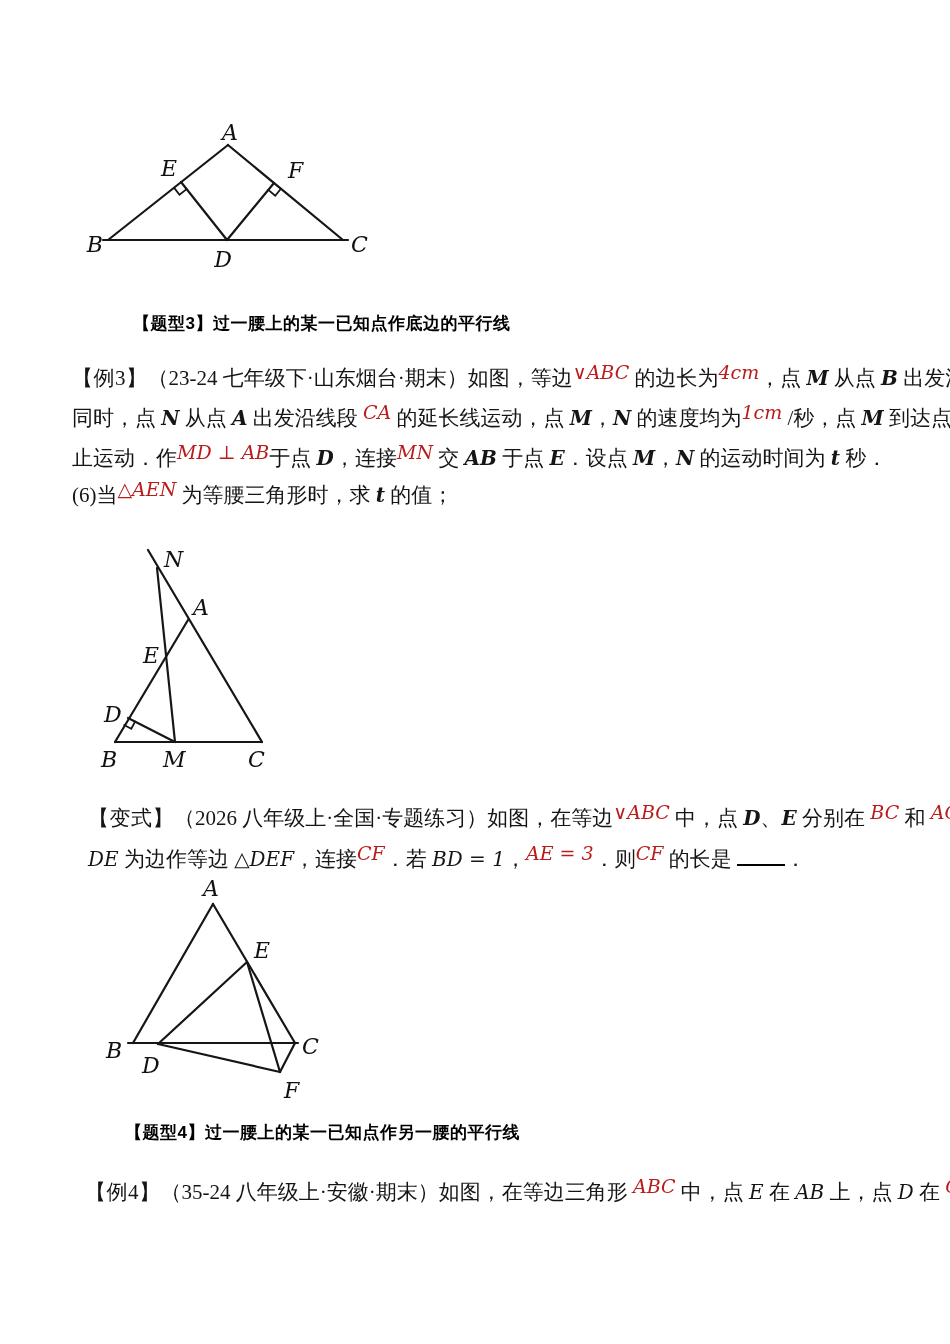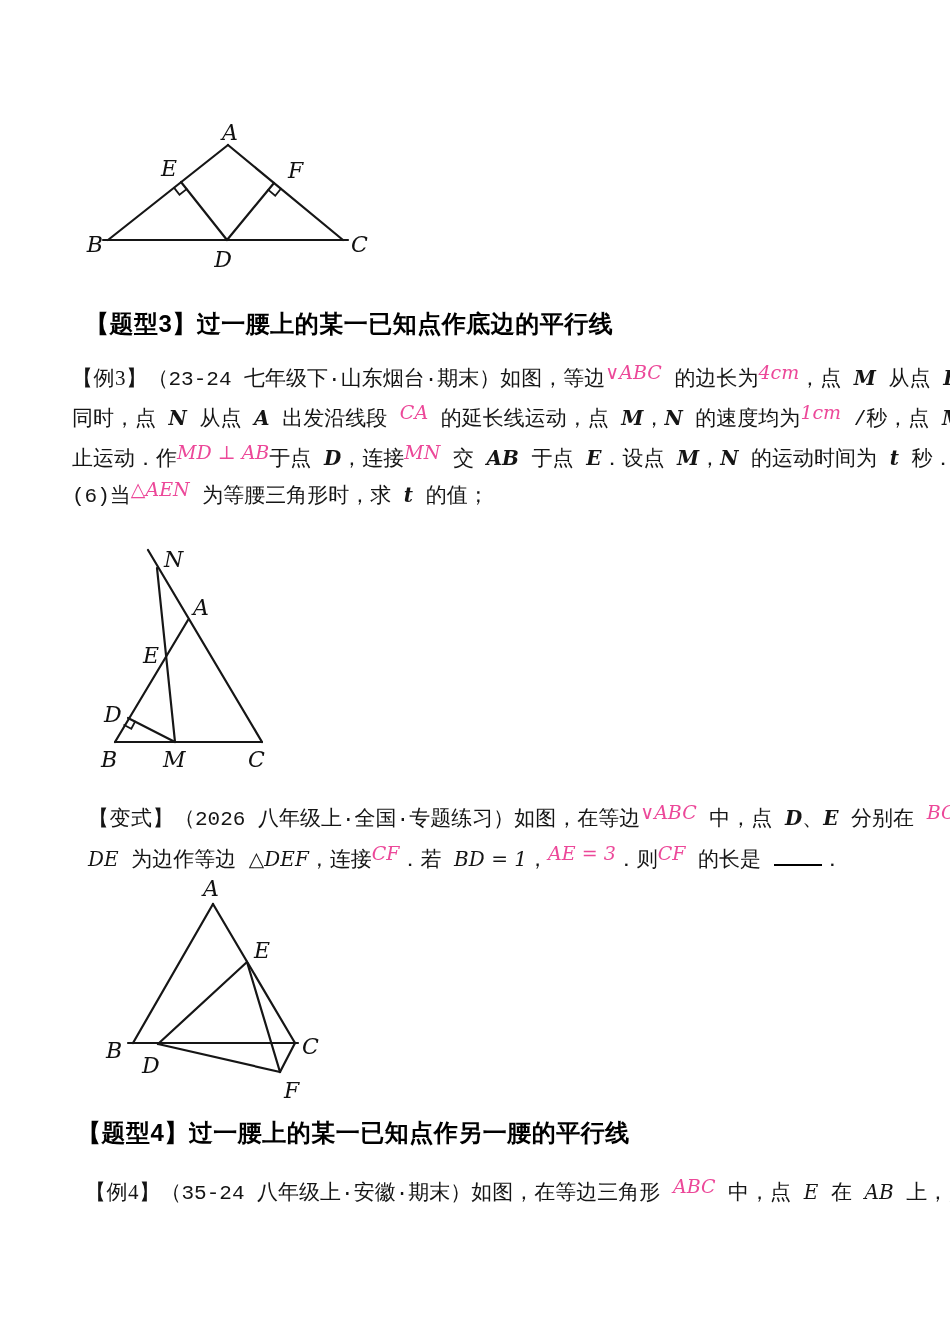--- a/index.html
+++ b/index.html
@@ -10,40 +10,41 @@
     background:#ffffff;
     font-family:"Liberation Serif","DejaVu Serif",serif;
     color:#141414;
     overflow:hidden;
   }
   .abs{position:absolute;}
   
   .sec-heading{
     font-family:"Liberation Sans","DejaVu Sans",sans-serif;
     font-weight:700;
-    font-size:24px;
+    font-size:17px;
     line-height:32px;
     color:#000;
     letter-spacing:0.5px;
     white-space:nowrap;
+    margin-left:48px;
   }
   
   .para{font-size:21px;color:#151515;}
   .para .line{white-space:nowrap;}
   .p-ex3 .line{height:40px;line-height:40px;}
   .p-ex3 .line:nth-child(4),
   .p-ex3 .line:nth-child(5){height:35px;line-height:35px;}
   .p-var .line{height:41px;line-height:41px;}
   .p-ex4 .line{height:40px;line-height:40px;}
   
-  .run-c{font-family:Liberation Mono, monospace;}
+  .run-c{font-family:Liberation Serif, serif;}
   .run-b{font-weight:400;letter-spacing:0.5px;}
   .run-m{font-family:"DejaVu Serif",serif;font-style:italic;font-size:20px;}
   .run-bi{font-family:"DejaVu Serif",serif;font-style:italic;font-weight:700;font-size:20px;}
-  .run-r{font-family:"DejaVu Serif",serif;font-style:italic;font-size:19px;position:relative;top:-6px;color:#ec4899;}
+  .run-r{font-family:"DejaVu Serif",serif;font-style:italic;font-size:19px;position:relative;top:-6px;color:#b91c1c;}
   .run-u{display:inline-block;width:48px;height:4px;border-bottom:2.2px solid #000;vertical-align:baseline;}
   
   .fig line, .fig polyline{stroke:#161616;stroke-width:2.2;fill:none;stroke-linecap:round;}
   .fig polyline.ra{stroke-width:1.8;}
   .fig text{
     font-family:"DejaVu Serif",serif;
     font-style:italic;
     font-size:22px;
     fill:#111;
   }

